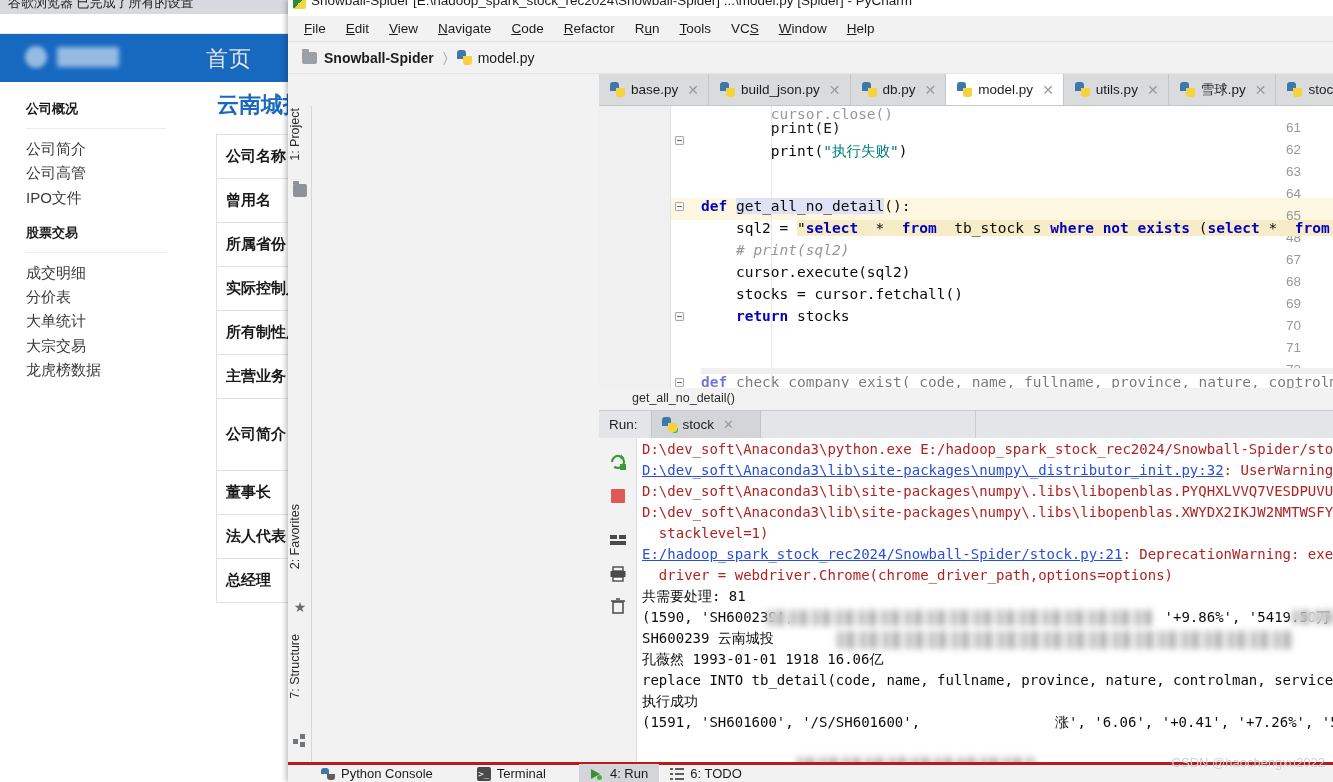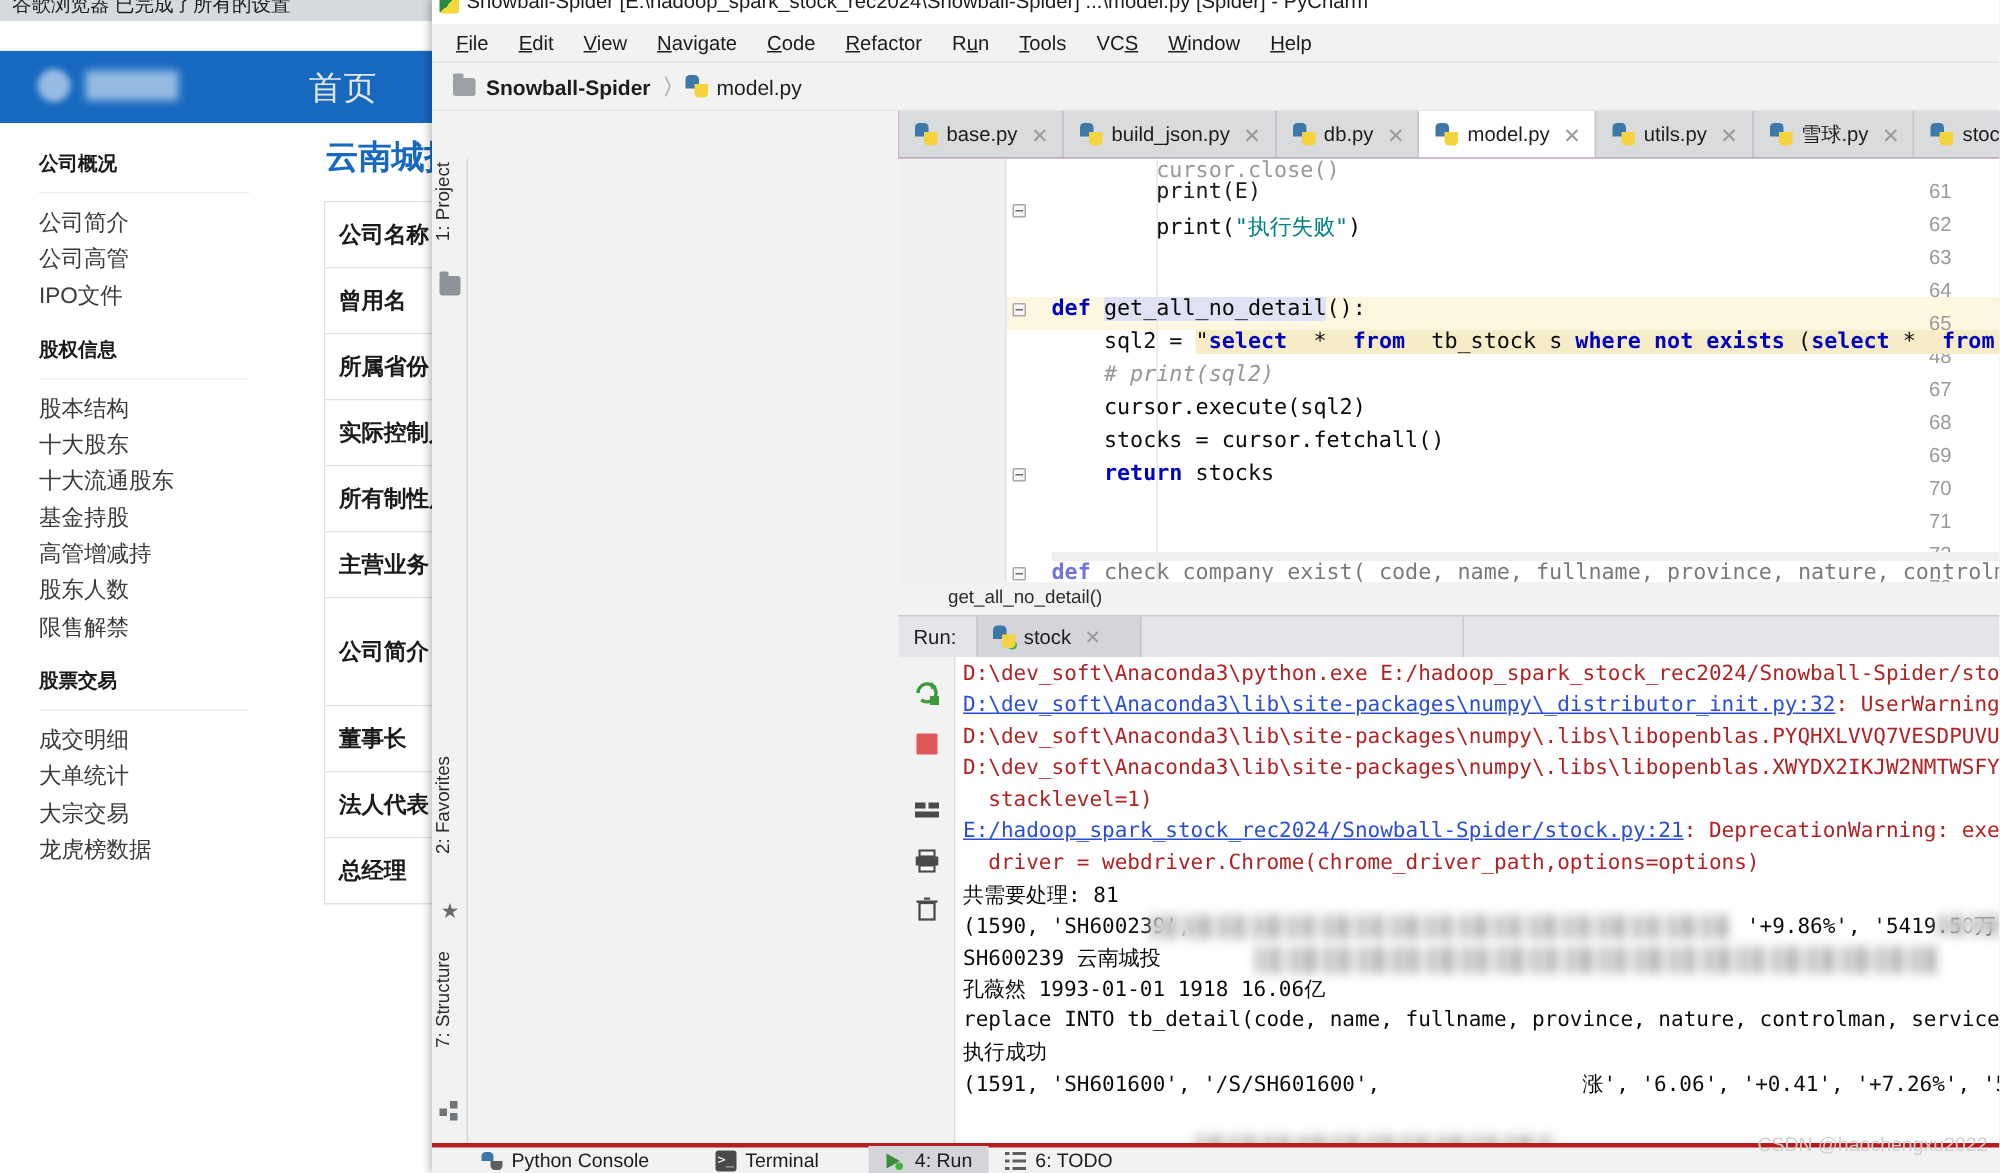--- a/index.html
+++ b/index.html
@@ -141,21 +141,21 @@
   }
   .py-icon:after {
     content:""; position:absolute; right:0; bottom:0; width:9px; height:9px;
     background:#f5d33f; border-radius: 0 0 3px 3px;
   }
   .bc-file { font-size: 14px; color: #1c1c1c; white-space: nowrap; }
 
   
   .pc-tabs {
     position: absolute; left: 311px; top: 74px; width: 734px; height: 32px;
-    background: #a21caf; display: flex; align-items: stretch;
+    background: #c2410c; display: flex; align-items: stretch;
     border-bottom: 1px solid #c4c6c8;
     text-align: right;
   }
   .pc-tab {
     display: flex; align-items: center; padding: 0 9px 0 11px;
     border-right: 1px solid #c4c6c8; background: #d9dbdd; cursor: pointer;
     white-space: nowrap;
   }
   .pc-tab.active { background: #ffffff; }
   .pc-tab-label { font-size: 13.5px; color: #1c1c1c; }
@@ -314,34 +314,24 @@
     <div class="br-body">
       <div class="br-sidebar" id="site-sidebar">
           <div class="sb-group">
             <div class="sb-head">公司概况</div>
             <div class="sb-rule"></div>
             <div class="sb-item">公司简介</div>
             <div class="sb-item">公司高管</div>
             <div class="sb-item">IPO文件</div>
           </div>
           <div class="sb-group">
-            <div class="sb-head">股权信息</div>
-            <div class="sb-rule"></div>
-            <div class="sb-item">股本结构</div>
-            <div class="sb-item">十大股东</div>
-            <div class="sb-item">十大流通股东</div>
-            <div class="sb-item">基金持股</div>
-            <div class="sb-item">高管增减持</div>
-            <div class="sb-item">股东人数</div>
-            <div class="sb-item">限售解禁</div>
-          </div>
-          <div class="sb-group">
             <div class="sb-head">股票交易</div>
             <div class="sb-rule"></div>
             <div class="sb-item">成交明细</div>
+            <div class="sb-item">分价表</div>
             <div class="sb-item">大单统计</div>
             <div class="sb-item">大宗交易</div>
             <div class="sb-item">龙虎榜数据</div>
           </div>
         </div>
       <div class="br-content">
         <div class="bc-title">云南城投</div>
         <div class="bc-table" id="site-table">
             <div class="bc-row">
               <div class="bc-th">公司名称</div>

